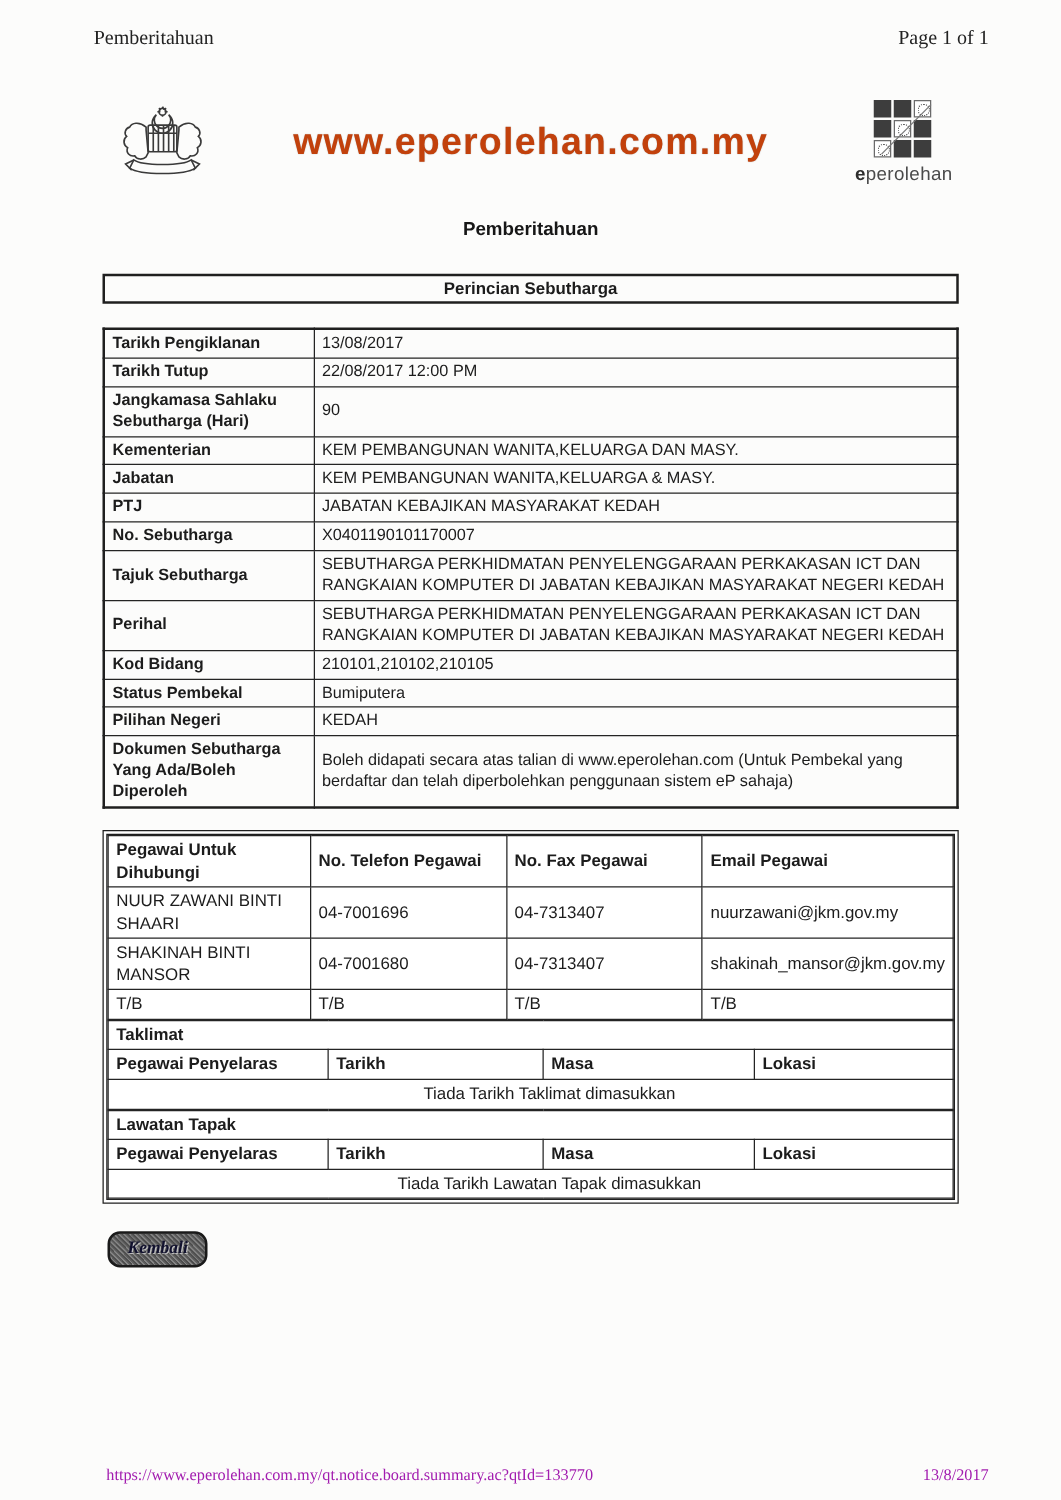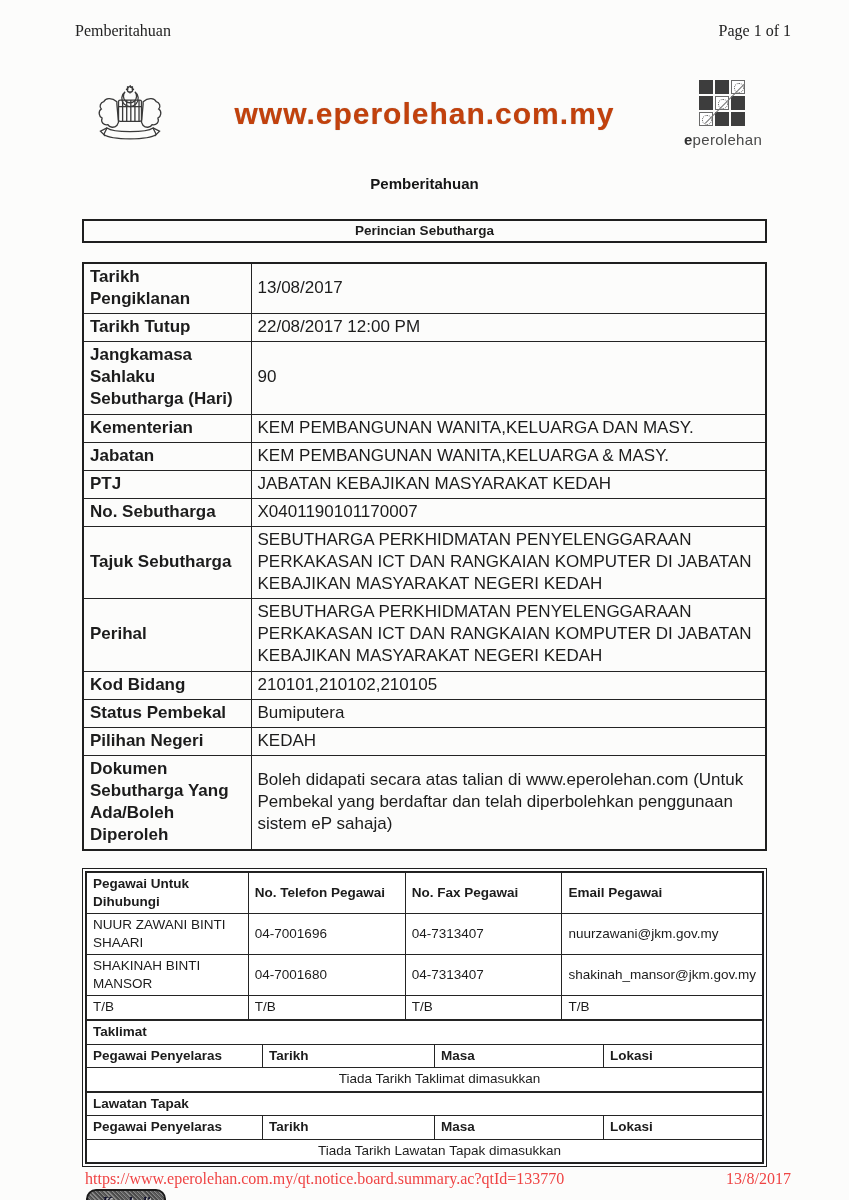--- a/index.html
+++ b/index.html
@@ -43,21 +43,21 @@
   .ep-brand .bold-e { font-weight:bold; color:#2e2e2e; }
   
   .doc-title { text-align:center; margin-top:27px; font-size:15px; font-weight:bold; color:#161616; }
   .section-box {
     margin:27px 12px 0 82px; width:685px; border:2px solid #1f1f1f;
     padding:2px 0 3px; text-align:center; font-size:13.5px; font-weight:bold;
   }
   
   .details-table {
     margin:19px 0 0 82px; width:685px; border-collapse:collapse;
-    font-size:17px; line-height:1.3;
+    font-size:13px; line-height:1.3;
   }
   .details-table td { border:1px solid #242424; padding:2px 6px 3px; vertical-align:middle; }
   .details-table { border:2px solid #1f1f1f; }
   .details-table td.lbl { width:168px; font-weight:bold; }
   .bottom-wrap {
     margin:17px 0 0 82px; width:685px;
     border:4px double #1f1f1f; background:#fff;
   }
   .bottom-wrap table { width:100%; border-collapse:collapse; font-size:13.5px; line-height:1.3; }
   .bottom-wrap td, .bottom-wrap th { border:1px solid #242424; padding:2px 6px 3px; text-align:left; vertical-align:middle; }
@@ -72,21 +72,21 @@
     background-image:repeating-linear-gradient(45deg, rgba(20,20,20,.45) 0 1px, rgba(255,255,255,.12) 1px 2px, rgba(40,40,40,.3) 2px 3px);
     border:2px solid #1a1a1a; border-radius:10px;
     font-family:"Liberation Serif", serif; font-style:italic; font-weight:bold;
     font-size:14px; color:#11112e; text-shadow:1px 1px 0 #bdbdbd;
     cursor:pointer;
   }
   
   .page-footer {
     position:absolute; left:85px; right:58px; bottom:12px;
     display:flex; justify-content:space-between;
-    font-family:"Liberation Serif", serif; font-size:16px; color:#ef4444;text-align:center;
+    font-family:"Liberation Serif", serif; font-size:13px; color:#a21caf;text-align:center;
   }
   .svg-stroke { stroke:#3a3a3a; fill:none; stroke-width:1.6; }
 </style>
 </head>
 <body>
 
 
 
 
 <div class="page-header">

